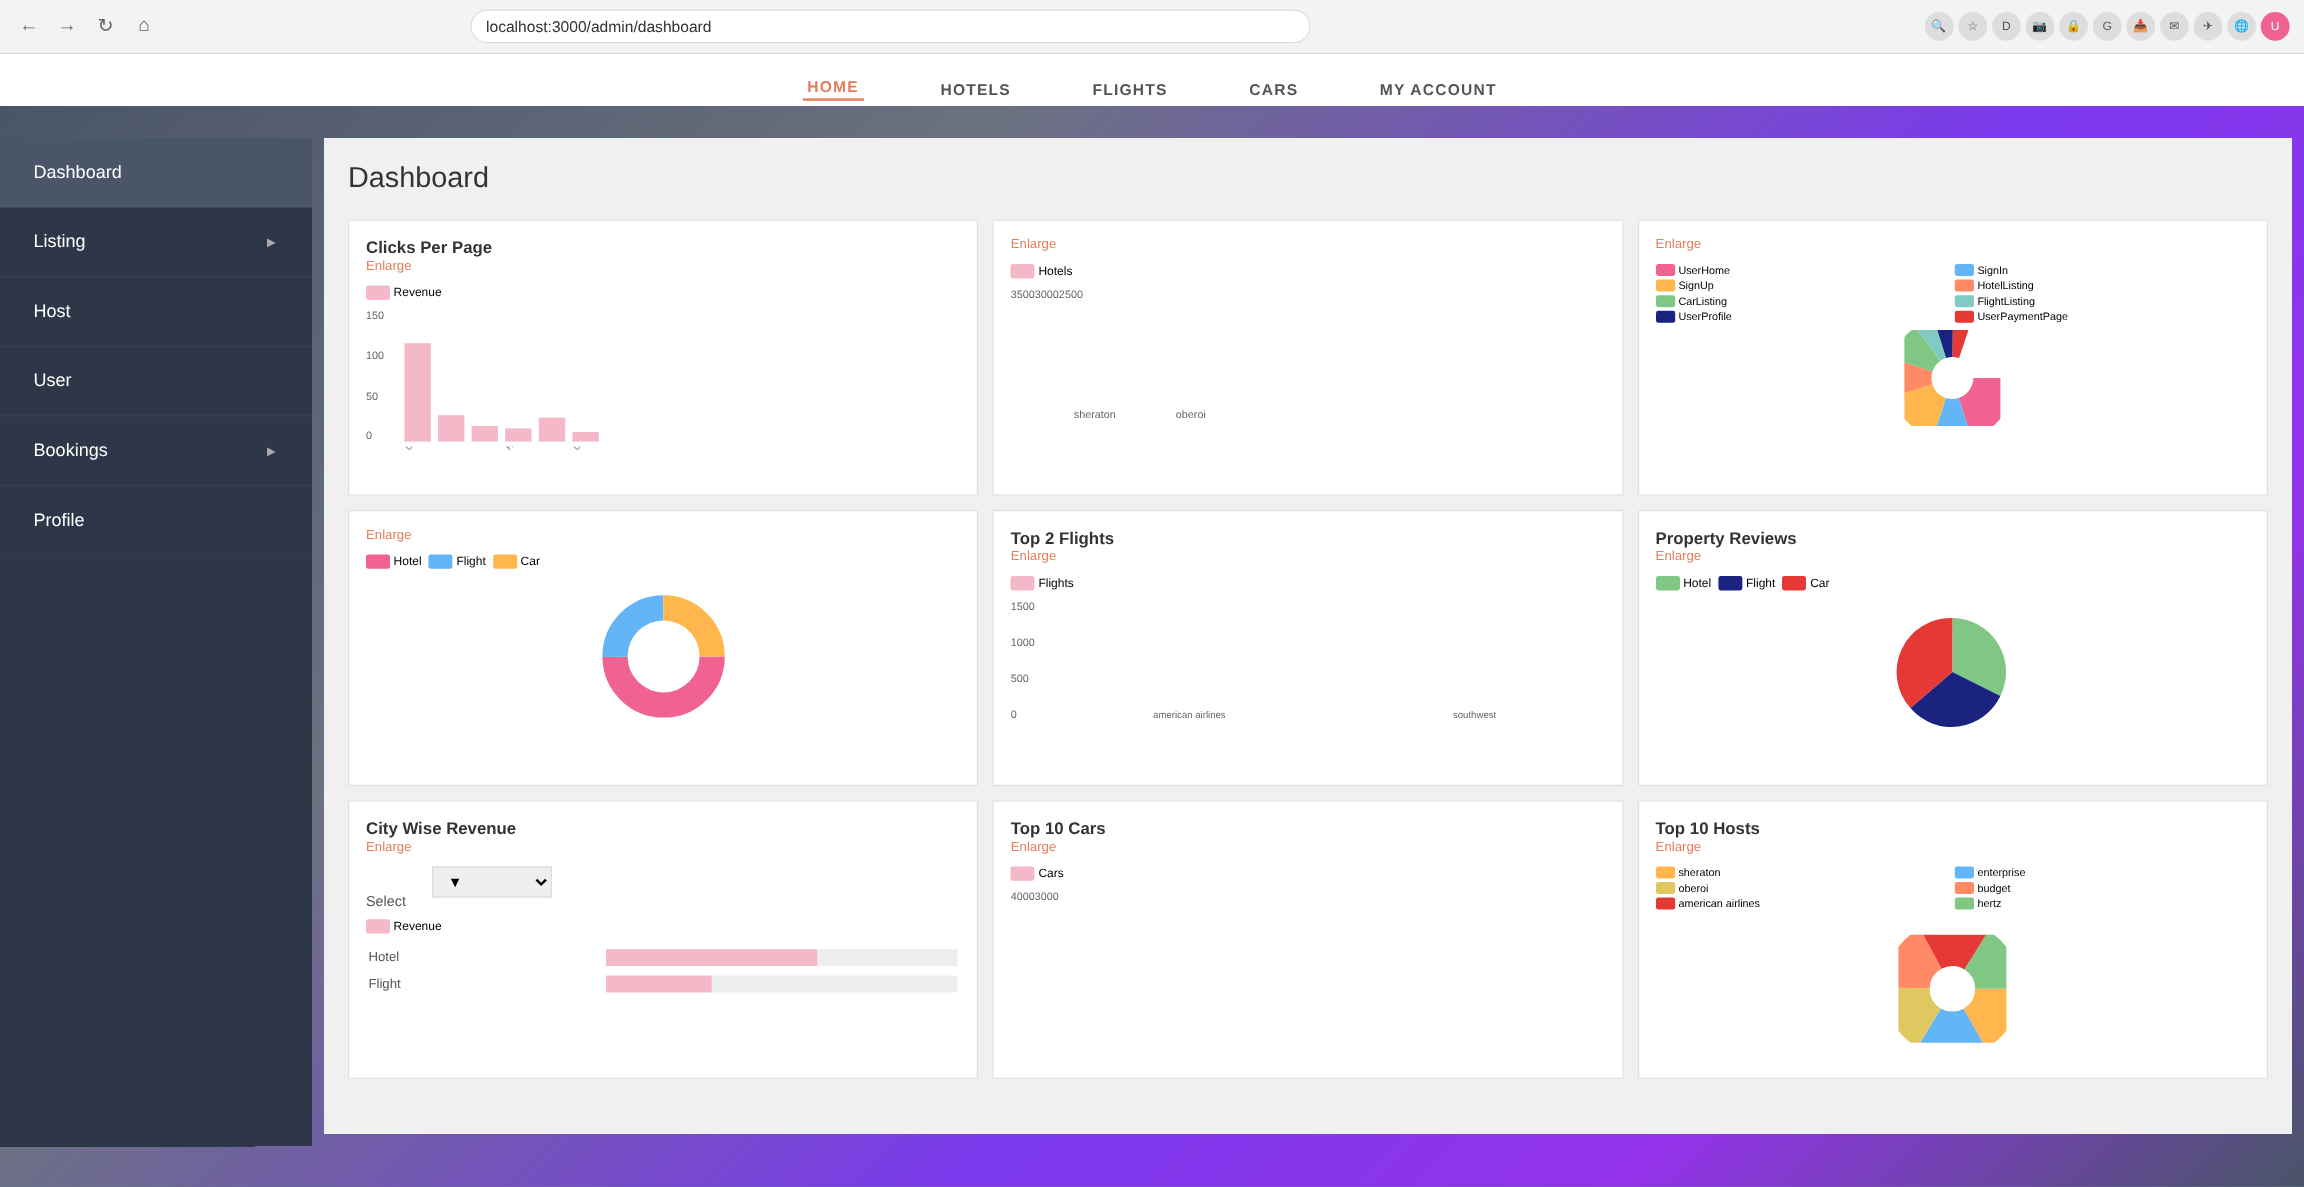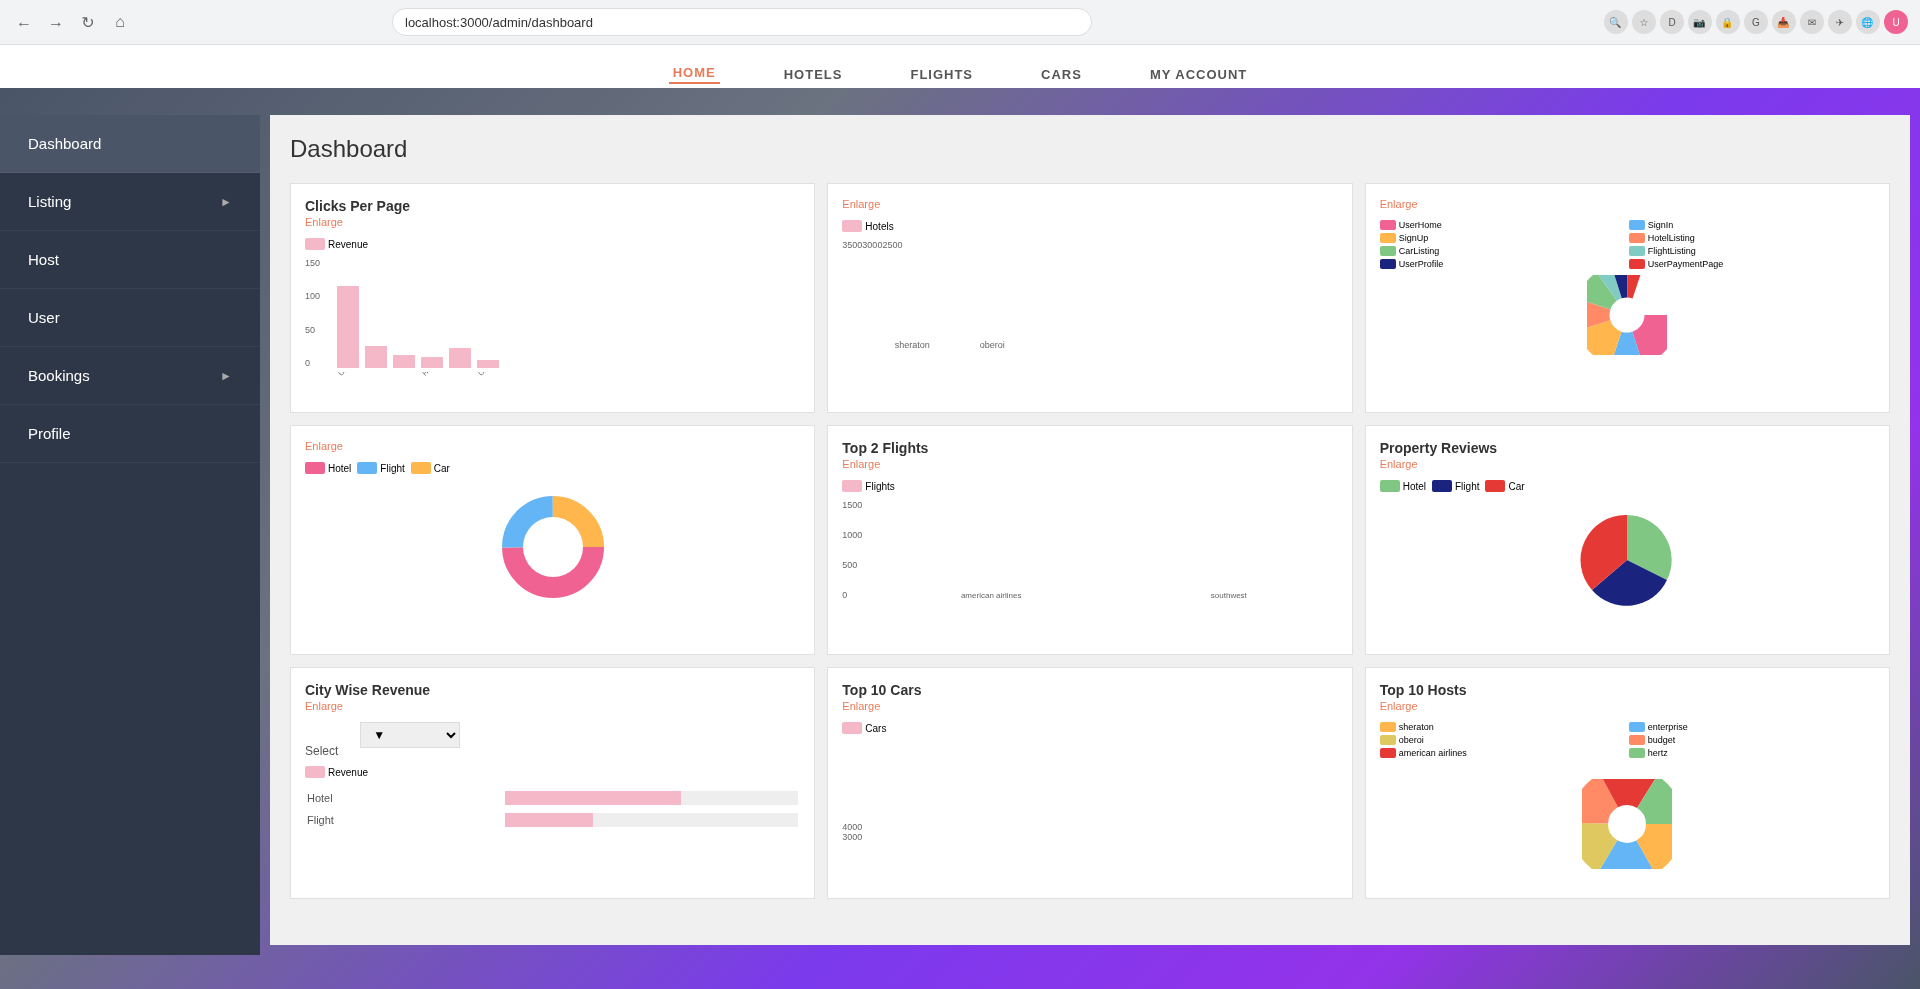--- a/index.html
+++ b/index.html
@@ -556,21 +556,21 @@
       <div class="card">
         <div class="card-title">Top 10 Cars</div>
         <span class="card-enlarge">Enlarge</span>
         <div class="legend">
           <div class="legend-item">
             <div class="legend-color" style="background:#f4b8c8;"></div>
             <span>Cars</span>
           </div>
         </div>
         <div style="position:relative; padding-left:40px; padding-bottom:20px; height:130px;">
-          <div style="position:absolute;left:0;top:0;height:100px;display:flex;flex-direction:column;justify-content:flex-end;font-size:9px;color:#666;">
+          <div style="position:absolute;left:0;top:0;height:100px;display:flex;flex-direction:row;justify-content:center;font-size:9px;color:#666;">
             <span>4000</span>
             <span>3000</span>
           </div>
           <div style="display:flex;align-items:flex-end;height:100px;gap:20px;">
             <div style="display:flex;flex-direction:column;align-items:center;gap:2px;">
               <div style="background:#f4b8c8;width:50px;height:80%;"></div>
             </div>
             <div style="display:flex;flex-direction:column;align-items:center;gap:2px;">
               <div style="background:#f4b8c8;width:50px;height:20%;"></div>
             </div>

